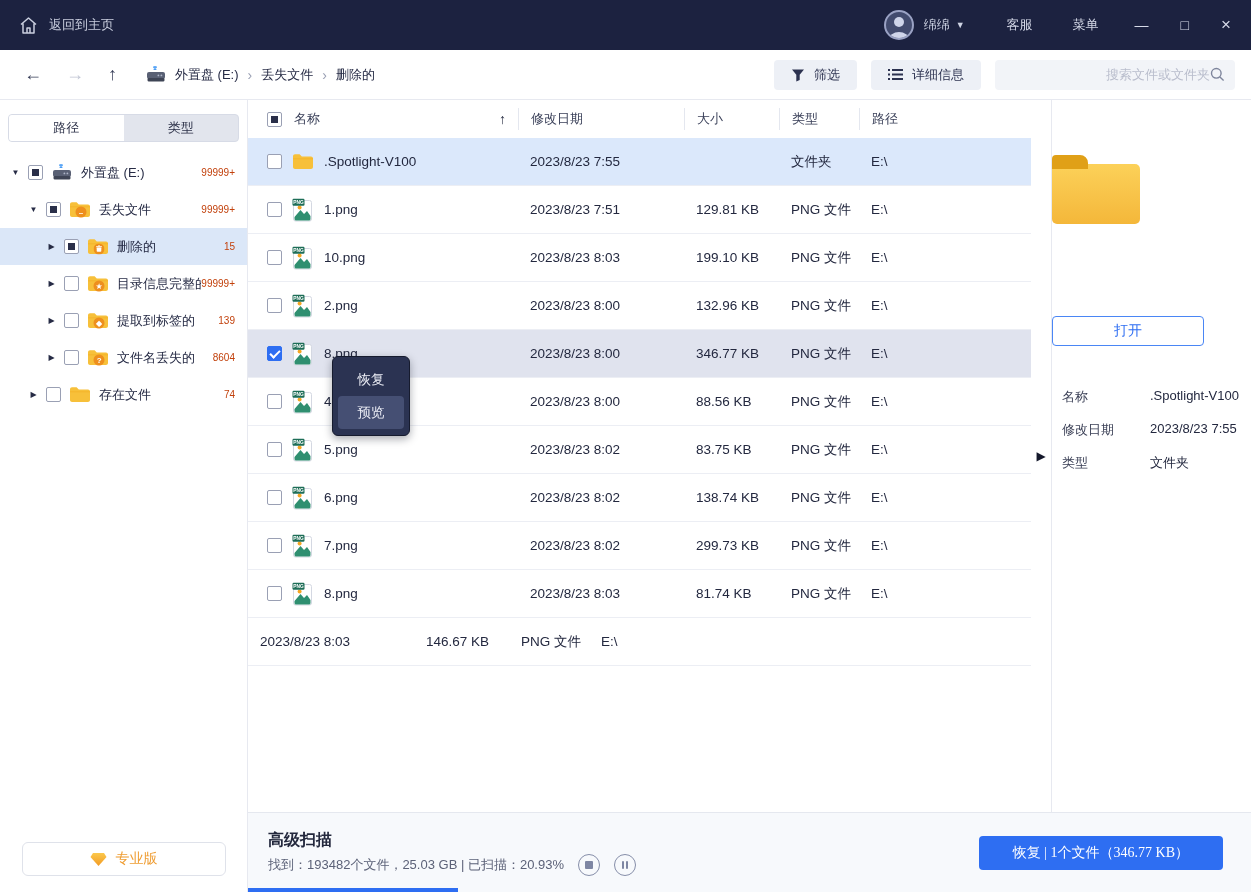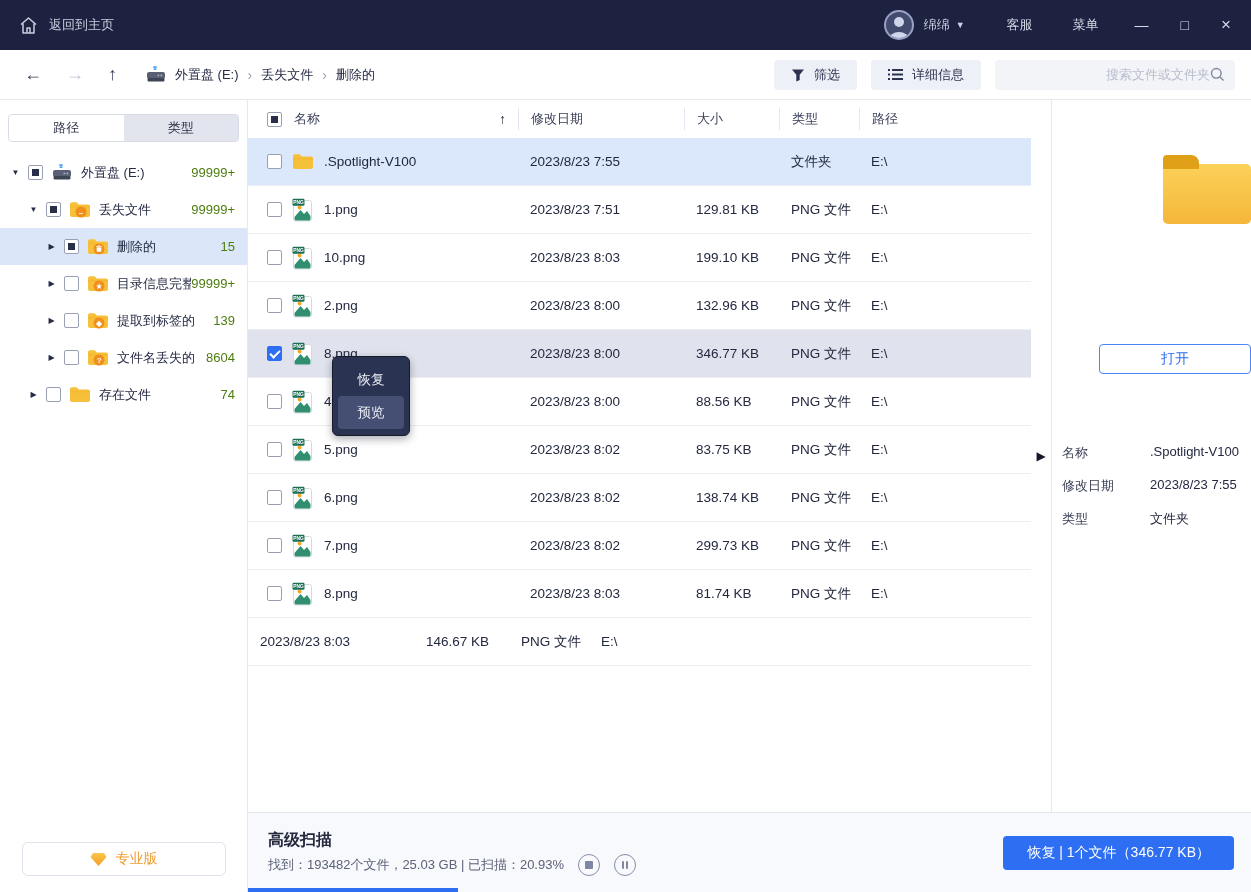--- a/index.html
+++ b/index.html
@@ -48,21 +48,21 @@
   .tree-row { height:37px; display:flex; align-items:center; padding-right:12px; cursor:pointer; }
   .tree-row.selected { background:#dbe7f8; }
   .arrow { width:15px; font-size:8px; color:#262b45; text-align:center; flex-shrink:0; }
   .cb { width:15px; height:15px; border:1px solid #9aa0b4; border-radius:2px; background:#fff; margin-left:5px; position:relative; flex-shrink:0; display:flex; align-items:center; justify-content:center; cursor:pointer; }
   .cb.partial::after { content:""; position:absolute; inset:3px; background:#2a2f49; }
   .cb.checked { background:#2e6ef2; border-color:#2e6ef2; }
   .cb.checked::after { content:""; width:8px; height:4px; border-left:2px solid #fff; border-bottom:2px solid #fff; transform:rotate(-45deg); margin-top:-2px; }
   .node-icon { position:relative; width:22px; height:18px; margin-left:8px; flex-shrink:0; display:flex; align-items:center; }
   .badge { position:absolute; left:55%; top:62%; transform:translate(-50%,-50%); width:11px; height:11px; border-radius:50%; background:#ee8f1e; color:#fff; font-size:8px; line-height:11px; text-align:center; font-weight:bold; }
   .tree-label { margin-left:8px; flex:1; white-space:nowrap; overflow:hidden; color:#262b45; }
-  .tree-count { color:#4d7c0f; font-size:13px; }
+  .tree-count { color:#c2410c; font-size:10px; }
   .upgrade-btn { margin:12px auto 16px; width:204px; height:34px; border:1px solid #dfe2ea; border-radius:6px; background:#fff; display:flex; align-items:center; justify-content:center; gap:9px; color:#ef9d33; font-size:14px; cursor:pointer; }
 
   
   .main { flex:1; display:flex; flex-direction:column; min-width:0; }
   .content-row { flex:1; display:flex; min-height:0; }
   .table-area { flex:1; display:flex; flex-direction:column; min-width:0; background:#fff; }
   .thead { height:38px; display:flex; align-items:center; color:#3a4059; flex-shrink:0; }
   .col-name { flex:1; display:flex; align-items:center; padding-left:14px; min-width:0; }
   .col-date { width:166px; flex-shrink:0; padding-left:12px; }
   .col-size { width:95px; flex-shrink:0; padding-left:12px; }
@@ -73,39 +73,39 @@
   .tbody { flex:1; overflow:hidden; }
   .trow { height:48px; display:flex; align-items:center; border-bottom:1px solid #eceef4; color:#23283f; font-size:13.5px; cursor:default; }
   .trow.active { background:#dbe8fb; }
   .trow.context { background:#e0e3ee; }
   .file-icon { width:22px; height:24px; margin-left:10px; flex-shrink:0; position:relative; display:flex; align-items:center; }
   .fname { margin-left:10px; white-space:nowrap; overflow:hidden; }
 
   
   .panel-gutter { width:20px; display:flex; align-items:center; justify-content:center; flex-shrink:0; }
   .panel-toggle { font-size:12px; color:#14182b; cursor:pointer; }
-  .detail-panel { width:200px; border-left:1px solid #e7e9f0; flex-shrink:0; display:flex; flex-direction:column; align-items:flex-end; overflow:hidden;gap:28px; }
+  .detail-panel { width:200px; border-left:1px solid #e7e9f0; flex-shrink:0; display:flex; flex-direction:column; align-items:flex-start; overflow:hidden; }
   .big-folder { width:88px; height:60px; background:linear-gradient(180deg,#fcd159,#f4b73a); border-radius:5px; position:relative; margin-top:64px; }
   .big-folder::before { content:""; position:absolute; top:-9px; left:0; width:36px; height:14px; background:#e0a017; border-radius:4px 8px 0 0; }
   .open-btn { margin-top:92px; width:152px; height:30px; border:1px solid #4a86f5; border-radius:4px; background:#fff; color:#2e6ef2; font-size:14px; display:flex; align-items:center; justify-content:center; cursor:pointer; }
   .fields { margin-top:42px; width:100%; padding-left:10px; }
   .field { display:flex; margin-bottom:15px; }
   .field-label { width:88px; color:#3c4157; flex-shrink:0; }
   .field-value { flex:1; color:#23283f; white-space:nowrap; overflow:hidden; }
 
   
   .footer { height:80px; border-top:1px solid #e5e8ef; background:#f7f9fc; display:flex; align-items:center; position:relative; flex-shrink:0; }
   .footer-left { margin-left:20px; }
   .footer-title { font-size:16px; font-weight:bold; color:#23283d; margin-bottom:3px; }
   .footer-status { font-size:13px; color:#5c6278; display:flex; align-items:center; gap:9px; }
   .scan-btn { width:22px; height:22px; border:1.5px solid #868ea9; border-radius:50%; display:flex; align-items:center; justify-content:center; cursor:pointer; margin-left:5px; }
   .stop-sq { width:8px; height:8px; background:#7e86a3; border-radius:1px; }
   .pause-bars { display:flex; gap:2px; }
   .pause-bars i { width:2px; height:8px; background:#7e86a3; border-radius:1px; }
-  .recover-btn { margin-left:auto; margin-right:17px; height:34px; background:#2e6ef2; color:#fff; border-radius:4px; padding:0 24px; display:flex; align-items:center; font-size:14px; cursor:pointer; }
+  .recover-btn { margin-left:auto; margin-right:28px; height:34px; background:#2e6ef2; color:#fff; border-radius:4px; padding:0 34px; display:flex; align-items:center; font-size:14px; cursor:pointer;font-family:Liberation Serif, serif; }
   .progress-track { position:absolute; left:0; bottom:0; width:100%; height:4px; }
   .progress-fill { height:100%; background:#2e6ef2; width:0; }
 
   
   .context-menu { position:absolute; left:332px; top:356px; width:78px; background:#2b3352; border:1px solid #161b2e; border-radius:6px; padding:6px 5px; z-index:50; box-shadow:0 3px 8px rgba(10,14,30,.35); }
   .menu-item { height:33px; display:flex; align-items:center; justify-content:center; color:#eceef6; font-size:13.5px; border-radius:4px; cursor:pointer; }
   .menu-item.highlighted { background:#454f73; }
 </style>
 </head>
 <body>

